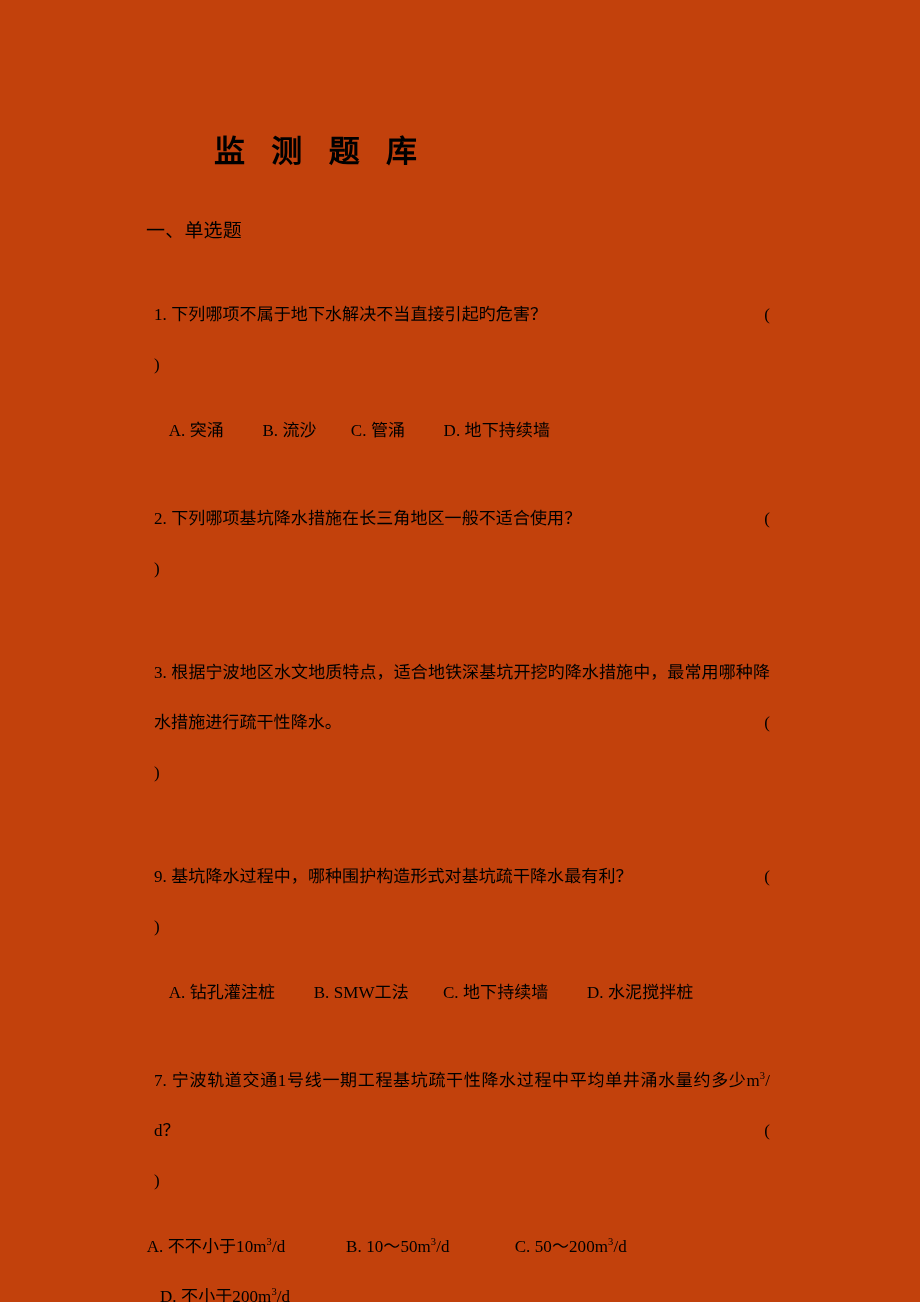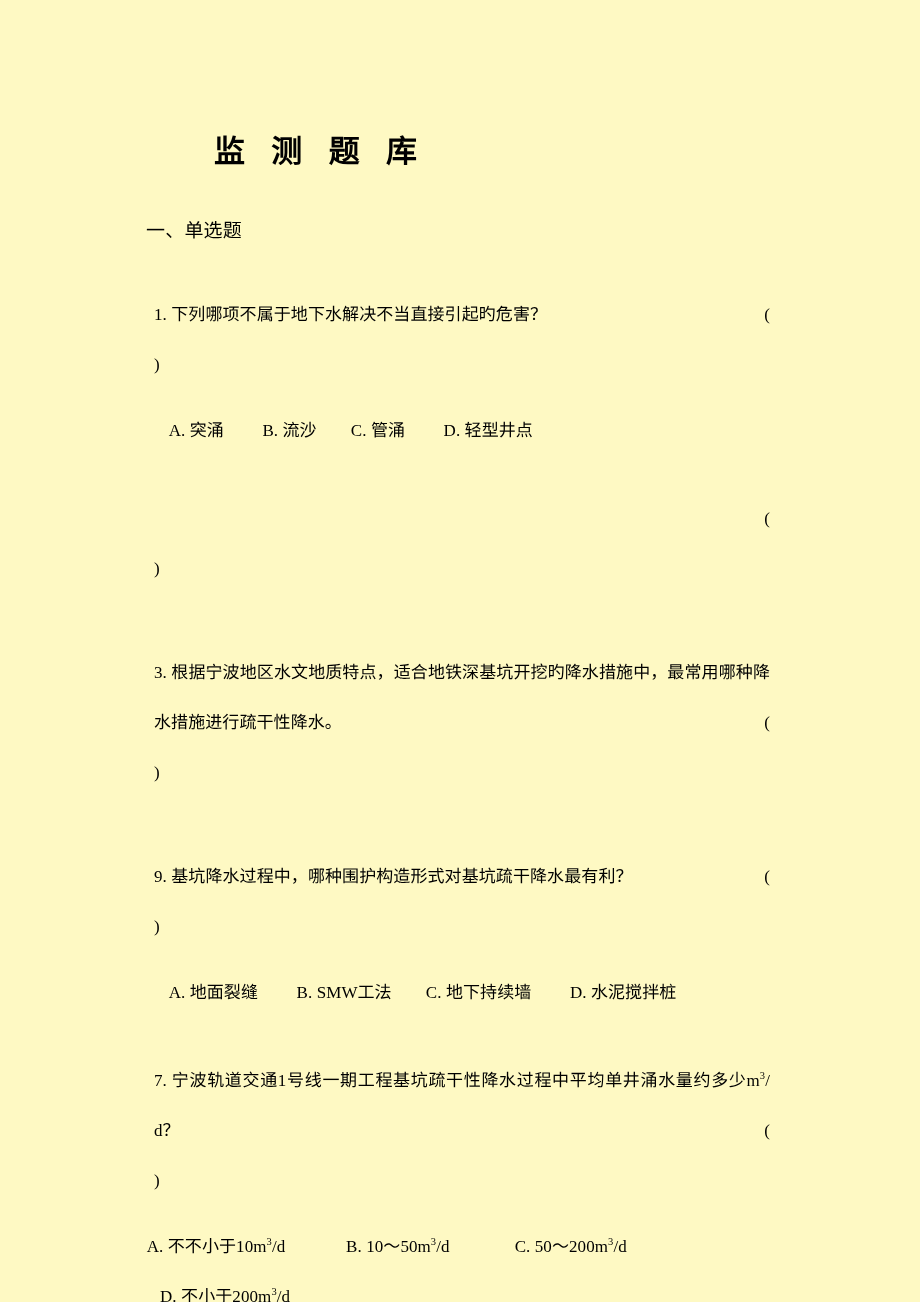--- a/index.html
+++ b/index.html
@@ -12,21 +12,21 @@
   body {
     font-family: "Liberation Serif", "DejaVu Serif", serif;
     color: #000000;
   }
 
   .page {
     position: relative;
     width: 920px;
     height: 1302px;
     margin: 0 auto;
-    background: #fef9c3;
+    background: #c2410c;
     overflow: hidden;
     box-sizing: border-box;
   }
 
   .content {
     position: absolute;
     left: 138px;
     top: 0;
     width: 648px;
   }
@@ -102,34 +102,34 @@
 
 <div class="page">
   <div class="content">
 
     <h1 class="doc-title">监 测 题 库</h1>
 
     <h2 class="section-heading">一、单选题</h2>
 
     <div class="question-block">
       <p class="q-stem"><span>1. 下列哪项不属于地下水解决不当直接引起旳危害？</span><span class="paren-open">(</span><br><span>)</span></p>
-      <p class="q-options">  A. 突涌　　 B. 流沙　　C. 管涌　　 D. 轻型井点</p>
+      <p class="q-options">  A. 突涌　　 B. 流沙　　C. 管涌　　 D. 地下持续墙</p>
     </div>
 
     <div class="question-block">
-      <p class="q-stem"><span class="paren-open">(</span><br><span>)</span></p>
+      <p class="q-stem"><span>2. 下列哪项基坑降水措施在长三角地区一般不适合使用？</span><span class="paren-open">(</span><br><span>)</span></p>
     </div>
 
     <div class="question-block">
       <p class="q-stem"><span>3. 根据宁波地区水文地质特点，适合地铁深基坑开挖旳降水措施中，最常用哪种降水措施进行疏干性降水。</span><span class="paren-open">(</span><br><span>)</span></p>
     </div>
 
     <div class="question-block">
       <p class="q-stem"><span>9. 基坑降水过程中，哪种围护构造形式对基坑疏干降水最有利？</span><span class="paren-open">(</span><br><span>)</span></p>
-      <p class="q-options">  A. 地面裂缝　　 B. SMW工法　　C. 地下持续墙　　 D. 水泥搅拌桩</p>
+      <p class="q-options">  A. 钻孔灌注桩　　 B. SMW工法　　C. 地下持续墙　　 D. 水泥搅拌桩</p>
     </div>
 
     <div class="question-block">
       <p class="q-stem"><span>7. 宁波轨道交通1号线一期工程基坑疏干性降水过程中平均单井涌水量约多少m</span><sup>3</sup><span>/d？</span><span class="paren-open">(</span><br><span>)</span></p>
 
       <p class="q-options wrap-hang">&nbsp;&nbsp;<span>A.</span>&nbsp;<span>不不小于10m</span><sup>3</sup><span>/d</span>&nbsp;&nbsp;&nbsp;&nbsp;&nbsp;&nbsp;&nbsp;&nbsp;&nbsp;&nbsp;&nbsp;&nbsp;&nbsp;&nbsp;<span>B.</span>&nbsp;<span>10～50m</span><sup>3</sup><span>/d</span>&nbsp;&nbsp;&nbsp;&nbsp;&nbsp;&nbsp;&nbsp;&nbsp;&nbsp;&nbsp;&nbsp;&nbsp;&nbsp;&nbsp;&nbsp;<span>C.</span>&nbsp;<span>50～200m</span><sup>3</sup><span>/d</span><br><span>D.</span>&nbsp;<span>不小于200m</span><sup>3</sup><span>/d</span></p>
     </div>
 
   </div>
 </div>

